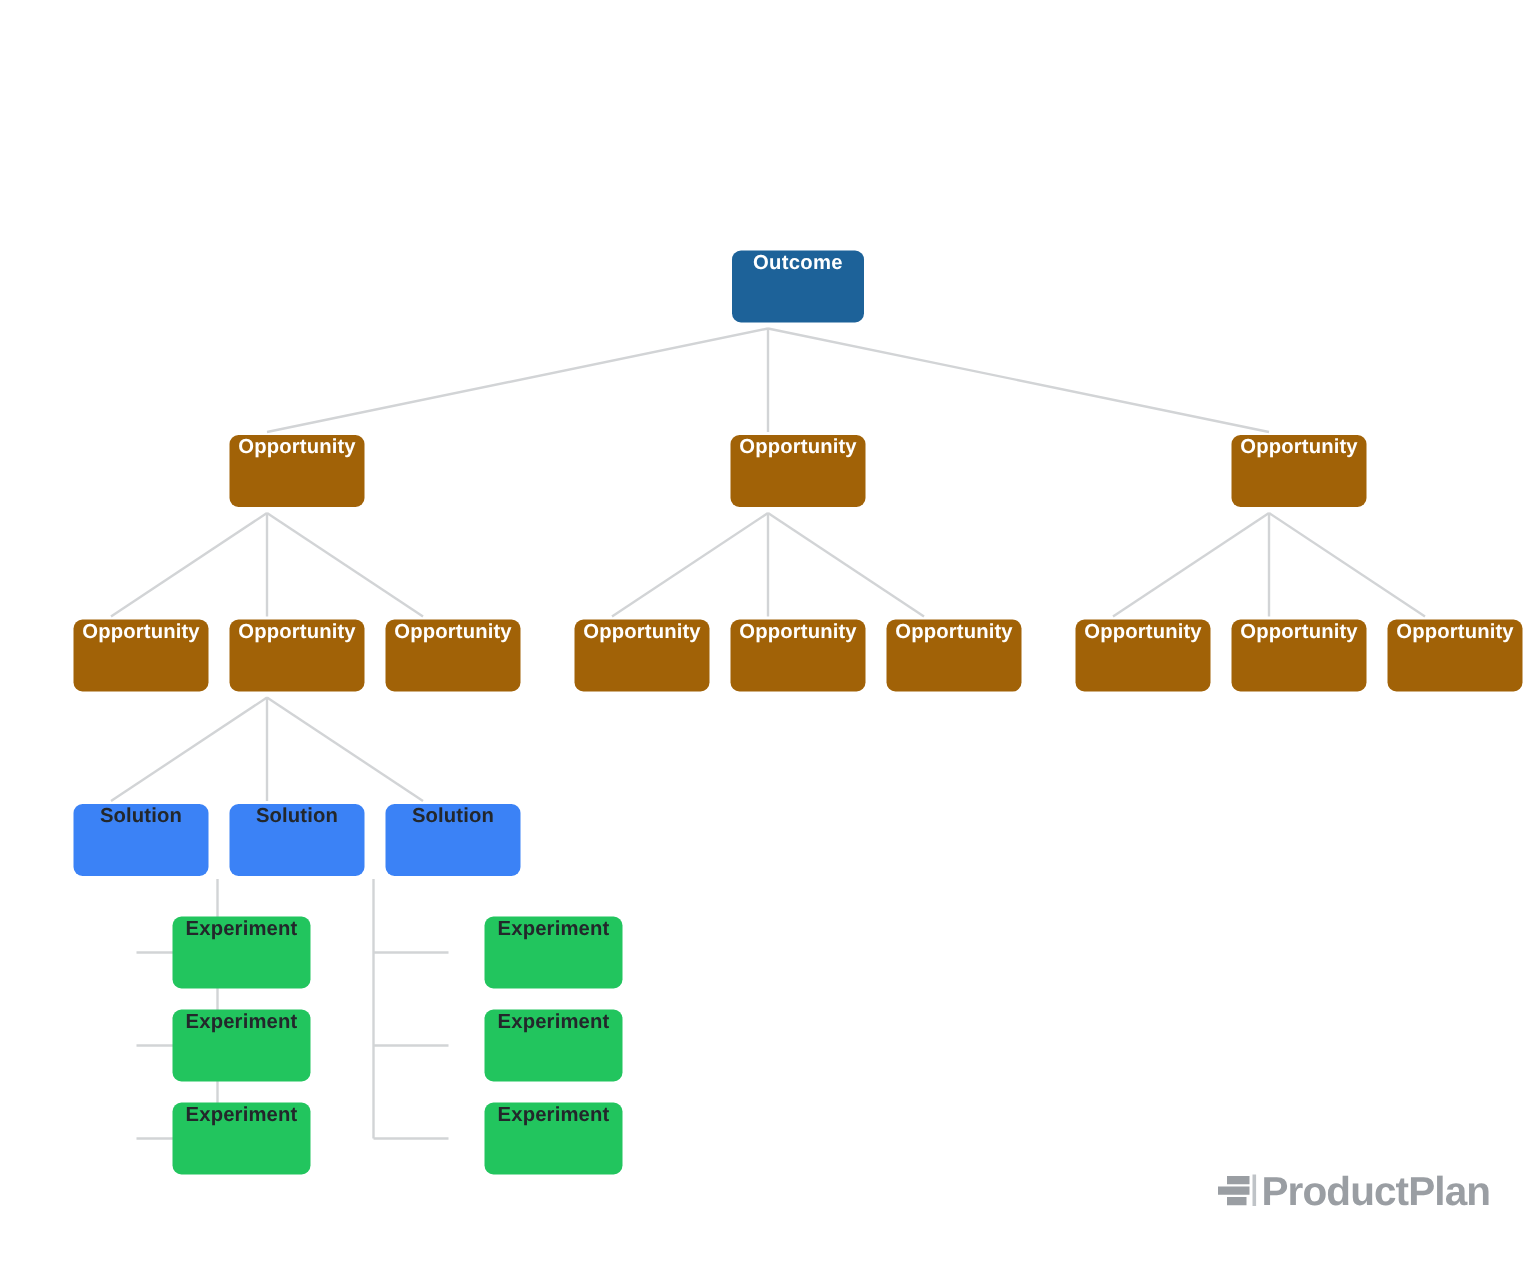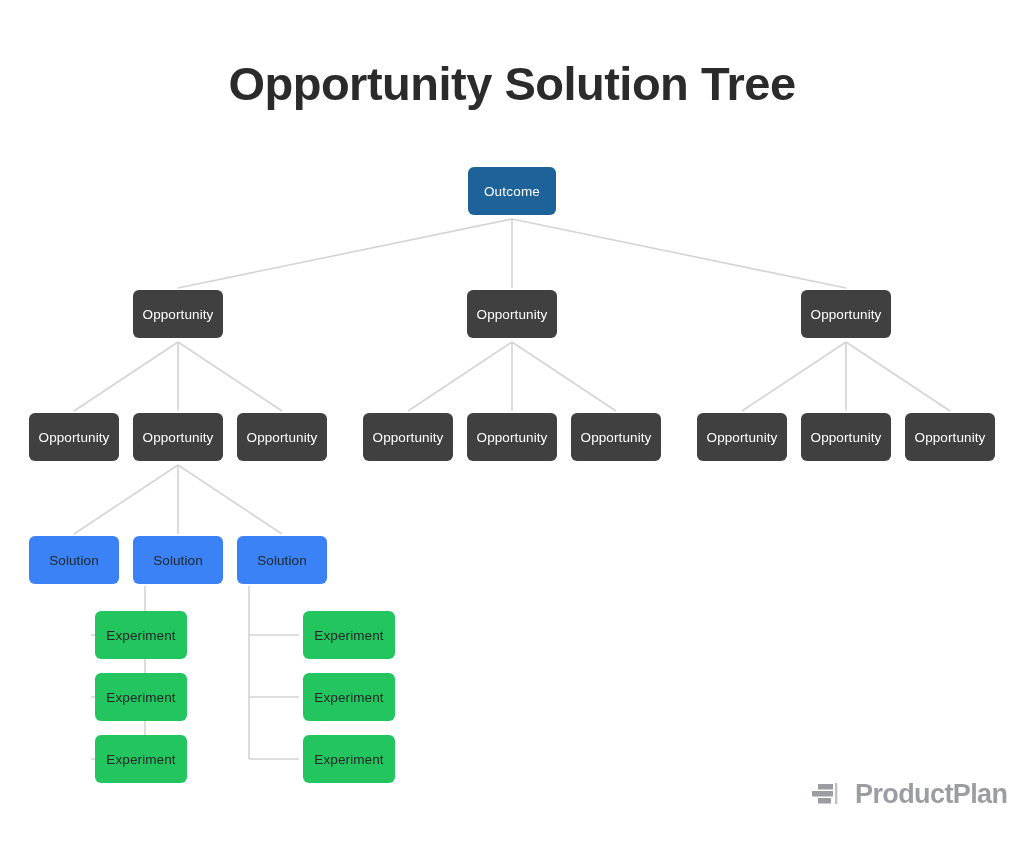--- a/index.html
+++ b/index.html
@@ -51,38 +51,38 @@
     stroke: #d2d4d6;
     stroke-width: 1.6;
     fill: none;
   }
 
   
   .node {
     position: absolute;
     box-sizing: border-box;
     display: flex;
-    align-items: center;
     justify-content: center;
     border-radius: 6px;
-    font-weight: normal;
+    font-weight: bold;
     text-align: center;
     white-space: nowrap;
     user-select: none;
+    margin-left: 20px;
   }
 
   .node-outcome {
     background: #1d6299;
     color: #ffffff;
     font-size: 13.5px;
     letter-spacing: 0.2px;
   }
 
   .node-opportunity {
-    background: #404040;
+    background: #a16207;
     color: #ffffff;
     font-size: 13.5px;
     letter-spacing: 0.1px;
   }
 
   .node-solution {
     background: #3b82f6;
     color: #23272b;
     font-size: 13.5px;
     letter-spacing: 0.1px;
@@ -95,40 +95,39 @@
     letter-spacing: 0.1px;
   }
 
   
   .logo {
     position: absolute;
     left: 812px;
     top: 779px;
     display: flex;
     align-items: center;
-    gap: 17px;
+    gap: 3px;
   }
   .logo-mark {
     display: block;
   }
   .logo-text {
     font-size: 27px;
     font-weight: bold;
     color: #9a9ea3;
     letter-spacing: -0.6px;
     line-height: 1;
     white-space: nowrap;
   }
 </style>
 </head>
 <body>
 
 <div id="canvas">
 
-  <div class="page-title">Opportunity Solution Tree</div>
 
   <svg id="connectors" viewBox="0 0 1024 844" width="1024" height="844">
       <line x1="512" y1="219" x2="178" y2="288"></line>
       <line x1="512" y1="219" x2="512" y2="288"></line>
       <line x1="512" y1="219" x2="846" y2="288"></line>
       <line x1="178" y1="342" x2="74" y2="411"></line>
       <line x1="178" y1="342" x2="178" y2="411"></line>
       <line x1="178" y1="342" x2="282" y2="411"></line>
       <line x1="512" y1="342" x2="408" y2="411"></line>
       <line x1="512" y1="342" x2="512" y2="411"></line>

